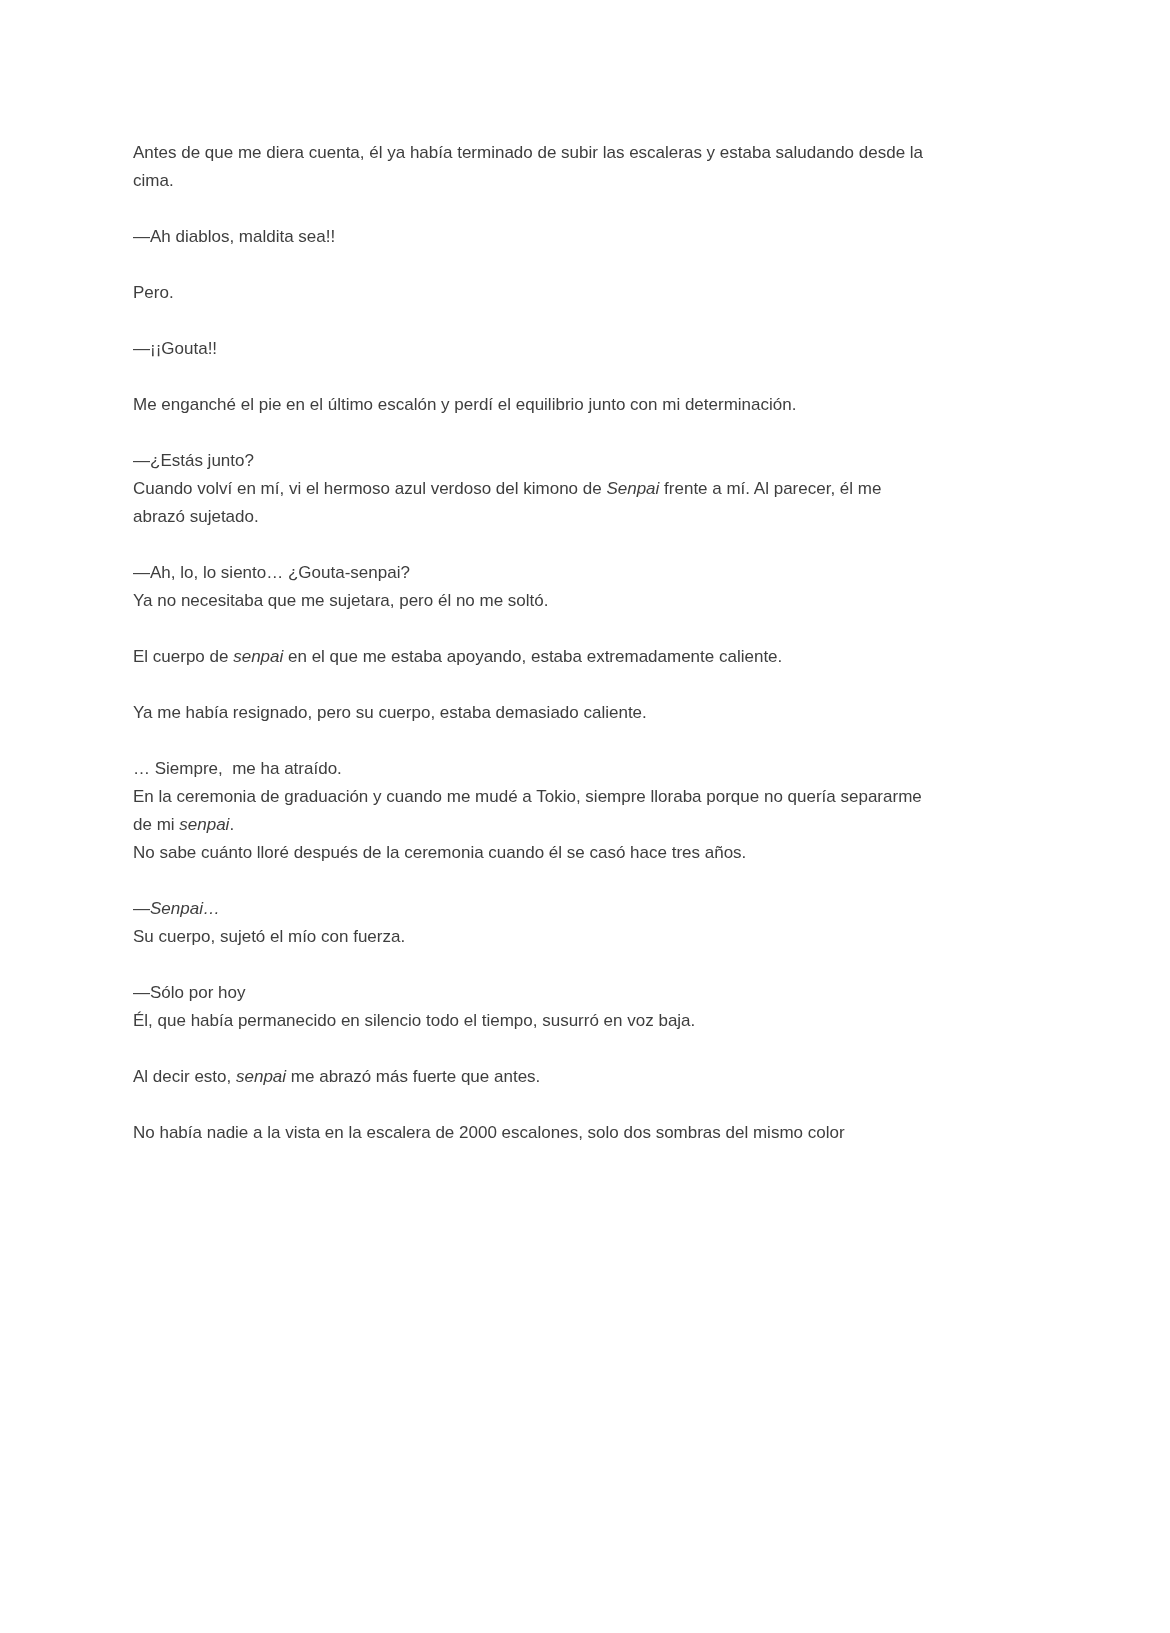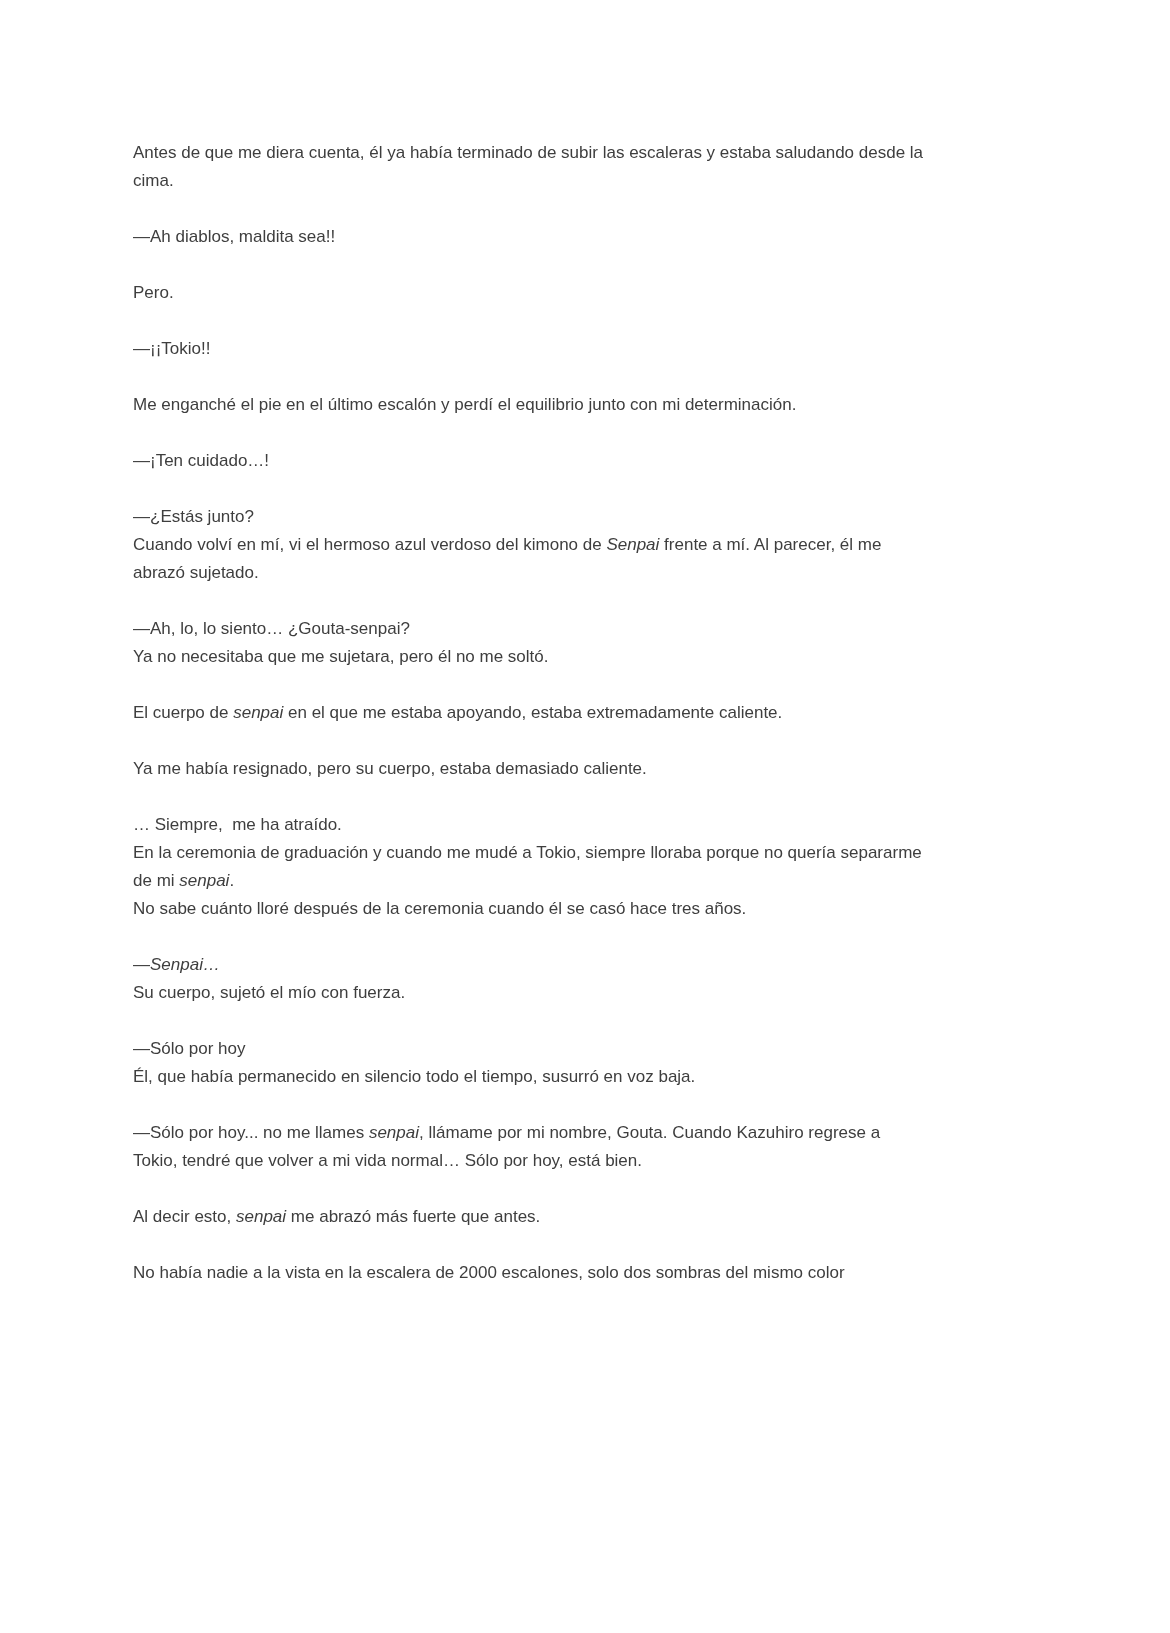--- a/index.html
+++ b/index.html
@@ -48,27 +48,24 @@
         <div class="line"><span class="run">Antes de que me diera cuenta, él ya había terminado de subir las escaleras y estaba saludando desde la</span></div>
         <div class="line"><span class="run">cima.</span></div>
       </div>
       <div class="block">
         <div class="line"><span class="run">—Ah diablos, maldita sea!!</span></div>
       </div>
       <div class="block">
         <div class="line"><span class="run">Pero.</span></div>
       </div>
       <div class="block">
-        <div class="line"><span class="run">—¡¡Tokio!!</span></div>
+        <div class="line"><span class="run">—¡¡Gouta!!</span></div>
       </div>
       <div class="block">
         <div class="line"><span class="run">Me enganché el pie en el último escalón y perdí el equilibrio junto con mi determinación.</span></div>
-      </div>
-      <div class="block">
-        <div class="line"><span class="run">—¡Ten cuidado…!</span></div>
       </div>
       <div class="block">
         <div class="line"><span class="run">—¿Estás junto?</span></div>
         <div class="line"><span class="run">Cuando volví en mí, vi el hermoso azul verdoso del kimono de </span><span class="run italic">Senpai</span><span class="run"> frente a mí. Al parecer, él me</span></div>
         <div class="line"><span class="run">abrazó sujetado.</span></div>
       </div>
       <div class="block">
         <div class="line"><span class="run">—Ah, lo, lo siento… ¿Gouta-senpai?</span></div>
         <div class="line"><span class="run">Ya no necesitaba que me sujetara, pero él no me soltó.</span></div>
       </div>
@@ -86,23 +83,19 @@
       </div>
       <div class="block">
         <div class="line"><span class="run">—</span><span class="run italic">Senpai…</span></div>
         <div class="line"><span class="run">Su cuerpo, sujetó el mío con fuerza.</span></div>
       </div>
       <div class="block">
         <div class="line"><span class="run">—Sólo por hoy</span></div>
         <div class="line"><span class="run">Él, que había permanecido en silencio todo el tiempo, susurró en voz baja.</span></div>
       </div>
       <div class="block">
-        <div class="line"><span class="run">—Sólo por hoy... no me llames </span><span class="run italic">senpai</span><span class="run">, llámame por mi nombre, Gouta. Cuando Kazuhiro regrese a</span></div>
-        <div class="line"><span class="run">Tokio, tendré que volver a mi vida normal… Sólo por hoy, está bien.</span></div>
-      </div>
-      <div class="block">
         <div class="line"><span class="run">Al decir esto, </span><span class="run italic">senpai</span><span class="run"> me abrazó más fuerte que antes.</span></div>
       </div>
       <div class="block">
         <div class="line"><span class="run">No había nadie a la vista en la escalera de 2000 escalones, solo dos sombras del mismo color</span></div>
       </div>
     </div>
 </div>
 
 </body></html>

